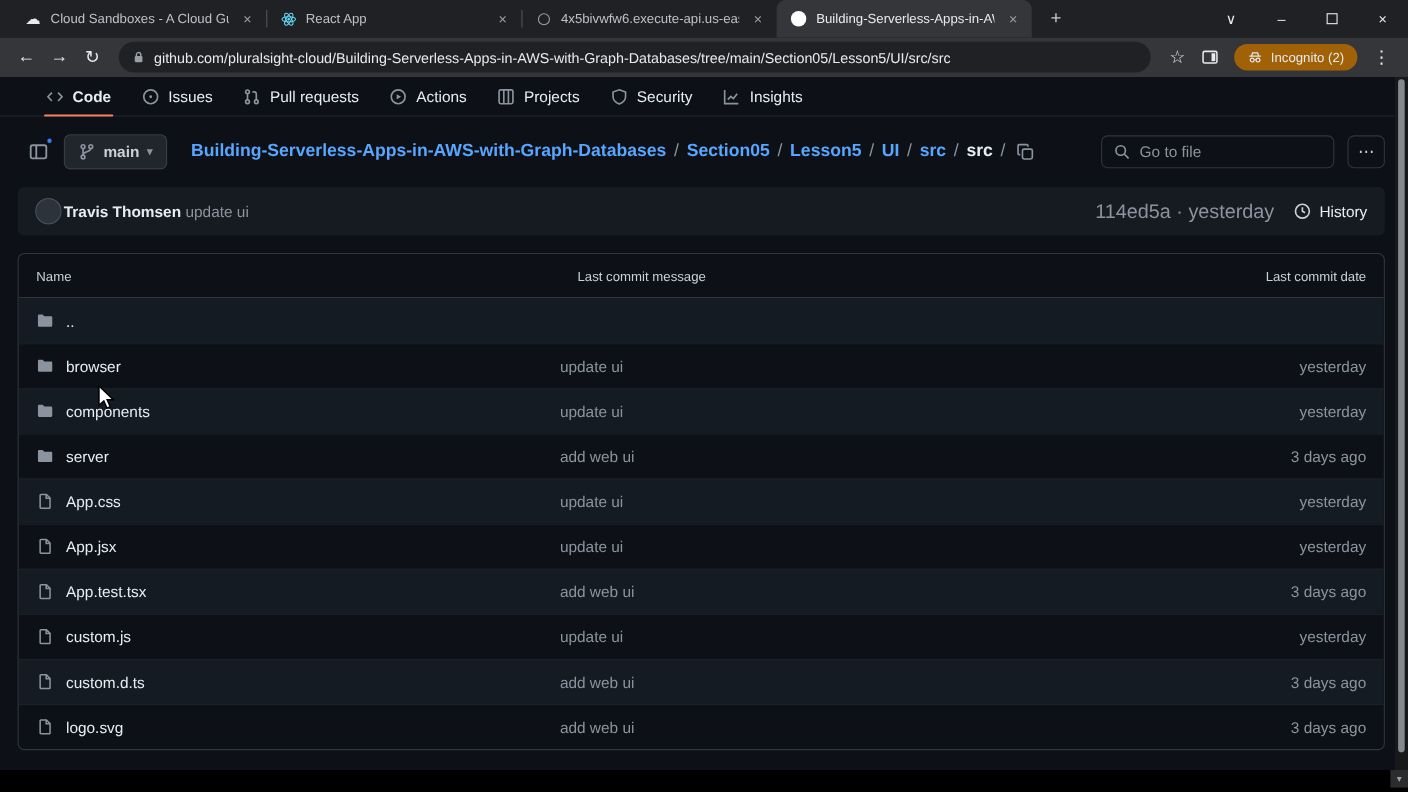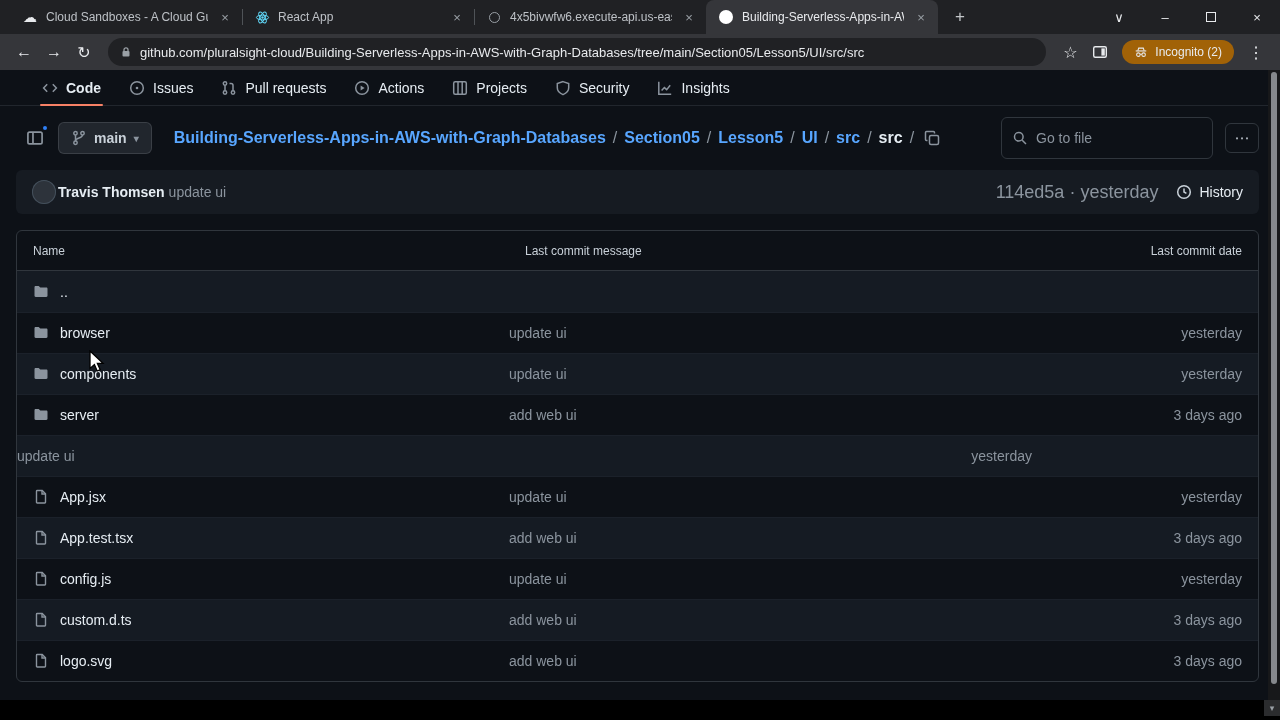--- a/index.html
+++ b/index.html
@@ -48,21 +48,21 @@
   .tree-toggle .dot { position:absolute; top:-3px; right:-3px; width:8px; height:8px; background:#2f81f7; border-radius:50%; border:2px solid #0d1117; }
   .branch-btn { display:flex; align-items:center; gap:7px; height:32px; padding:0 12px; background:#21262d;
                 border:1px solid rgba(240,246,252,0.12); border-radius:6px; color:#c9d1d9; font-size:14px; font-weight:700; flex:none; }
   .caret { color:#8b949e; font-size:10px; }
   .breadcrumb { display:flex; align-items:center; font-size:16px; margin-left:10px; white-space:nowrap; }
   .crumb { color:#58a6ff; font-weight:600; }
   .crumb::after { content:"/"; color:#8b949e; font-weight:400; margin:0 7px; }
   .crumb.current { color:#e6edf3; font-weight:700; }
   .copy-btn { width:22px; height:22px; display:flex; align-items:center; justify-content:center; flex:none; }
   .spacer { flex:1; }
-  .goto { display:flex; align-items:center; gap:8px; width:212px; height:42px; border:1px solid #30363d; border-radius:6px;
+  .goto { display:flex; align-items:center; gap:8px; width:212px; height:30px; border:1px solid #30363d; border-radius:6px;
           padding:0 10px; color:#8b949e; font-size:14px; flex:none; }
   .kebab-btn { width:34px; height:30px; border:1px solid #30363d; border-radius:6px; display:flex; align-items:center;
                justify-content:center; color:#c9d1d9; font-size:15px; flex:none; }
 
   
   .commit-bar { display:flex; align-items:center; margin-top:16px; height:44px; background:#161b22; border-radius:6px; padding:0 16px; gap:2px; }
   .avatar { width:24px; height:24px; border-radius:50%; background:#2d333b; box-shadow:0 0 0 1px #44505c inset; flex:none; }
   .commit-author { font-size:14px; font-weight:700; color:#e6edf3; }
   .commit-msg { font-size:14px; color:#8b949e; margin-left:2px; }
   .commit-right { margin-left:auto; display:flex; align-items:center; gap:18px; }
@@ -372,20 +372,30 @@
                 </svg>
               </span>
 
               <span class="fname">server</span>
             </span>
             <span class="msg-cell">add web ui</span>
             <span class="date-cell">3 days ago</span>
           </div>
 
           <div class="trow frow t-file">
+            <span class="name-cell">
+
+              <span class="ficon icon-file">
+                <svg viewBox="0 0 16 16" width="16" height="16" fill="none" stroke="#8b949e" stroke-width="1.4">
+                  <path d="M3.5 2.2c0-.4.3-.7.7-.7h5l3.3 3.3v8.5c0 .4-.3.7-.7.7H4.2c-.4 0-.7-.3-.7-.7z"></path>
+                  <path d="M9 1.6V5h3.4"></path>
+                </svg>
+              </span>
+              <span class="fname">App.css</span>
+            </span>
             <span class="msg-cell">update ui</span>
             <span class="date-cell">yesterday</span>
           </div>
 
           <div class="trow frow t-file">
             <span class="name-cell">
 
               <span class="ficon icon-file">
                 <svg viewBox="0 0 16 16" width="16" height="16" fill="none" stroke="#8b949e" stroke-width="1.4">
                   <path d="M3.5 2.2c0-.4.3-.7.7-.7h5l3.3 3.3v8.5c0 .4-.3.7-.7.7H4.2c-.4 0-.7-.3-.7-.7z"></path>
@@ -415,21 +425,21 @@
 
           <div class="trow frow t-file">
             <span class="name-cell">
 
               <span class="ficon icon-file">
                 <svg viewBox="0 0 16 16" width="16" height="16" fill="none" stroke="#8b949e" stroke-width="1.4">
                   <path d="M3.5 2.2c0-.4.3-.7.7-.7h5l3.3 3.3v8.5c0 .4-.3.7-.7.7H4.2c-.4 0-.7-.3-.7-.7z"></path>
                   <path d="M9 1.6V5h3.4"></path>
                 </svg>
               </span>
-              <span class="fname">config.js</span>
+              <span class="fname">custom.js</span>
             </span>
             <span class="msg-cell">update ui</span>
             <span class="date-cell">yesterday</span>
           </div>
 
           <div class="trow frow t-file">
             <span class="name-cell">
 
               <span class="ficon icon-file">
                 <svg viewBox="0 0 16 16" width="16" height="16" fill="none" stroke="#8b949e" stroke-width="1.4">

